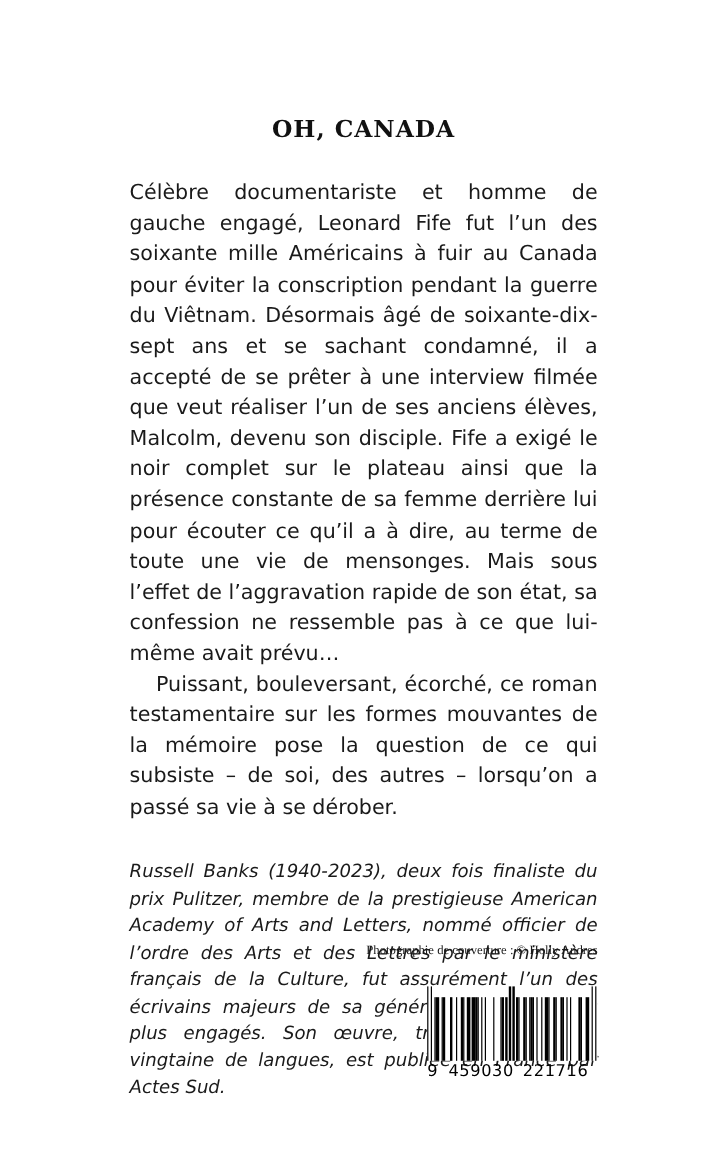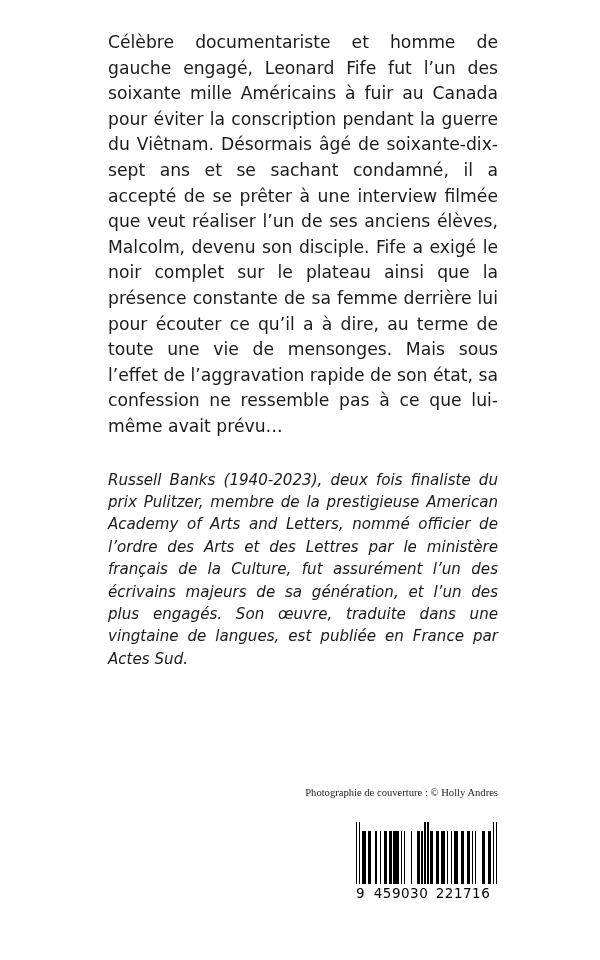--- a/index.html
+++ b/index.html
@@ -187,23 +187,25 @@
     margin-left: 4px;
   }
 </style>
 </head>
 <body>
 
 <div class="page">
 
   <div class="content">
 
+    <h1 class="book-title">OH, CANADA</h1>
 
     <div class="blurb">
       <p>Célèbre documentariste et homme de gauche engagé, Leonard Fife fut l’un des soixante mille Américains à fuir au Canada pour éviter la conscription pendant la guerre du Viêtnam. Désormais âgé de soixante-dix-sept ans et se sachant condamné, il a accepté de se prêter à une interview filmée que veut réaliser l’un de ses anciens élèves, Malcolm, devenu son disciple. Fife a exigé le noir complet sur le plateau ainsi que la présence constante de sa femme derrière lui pour écouter ce qu’il a à dire, au terme de toute une vie de mensonges. Mais sous l’effet de l’aggravation rapide de son état, sa confession ne ressemble pas à ce que lui-même avait prévu…</p>
+      <p class="indented">Puissant, bouleversant, écorché, ce roman testamentaire sur les formes mouvantes de la mémoire pose la question de ce qui subsiste – de soi, des autres – lorsqu’on a passé sa vie à se dérober.</p>
     </div>
 
     <div class="bio">
       <p>Russell Banks (1940-2023), deux fois finaliste du prix Pulitzer, membre de la prestigieuse American Academy of Arts and Letters, nommé officier de l’ordre des Arts et des Lettres par le ministère français de la Culture, fut assurément l’un des écrivains majeurs de sa génération, et l’un des plus engagés. Son œuvre, traduite dans une vingtaine de langues, est publiée en France par Actes Sud.</p>
     </div>
 
   </div>
 
   <div class="footer">
 

